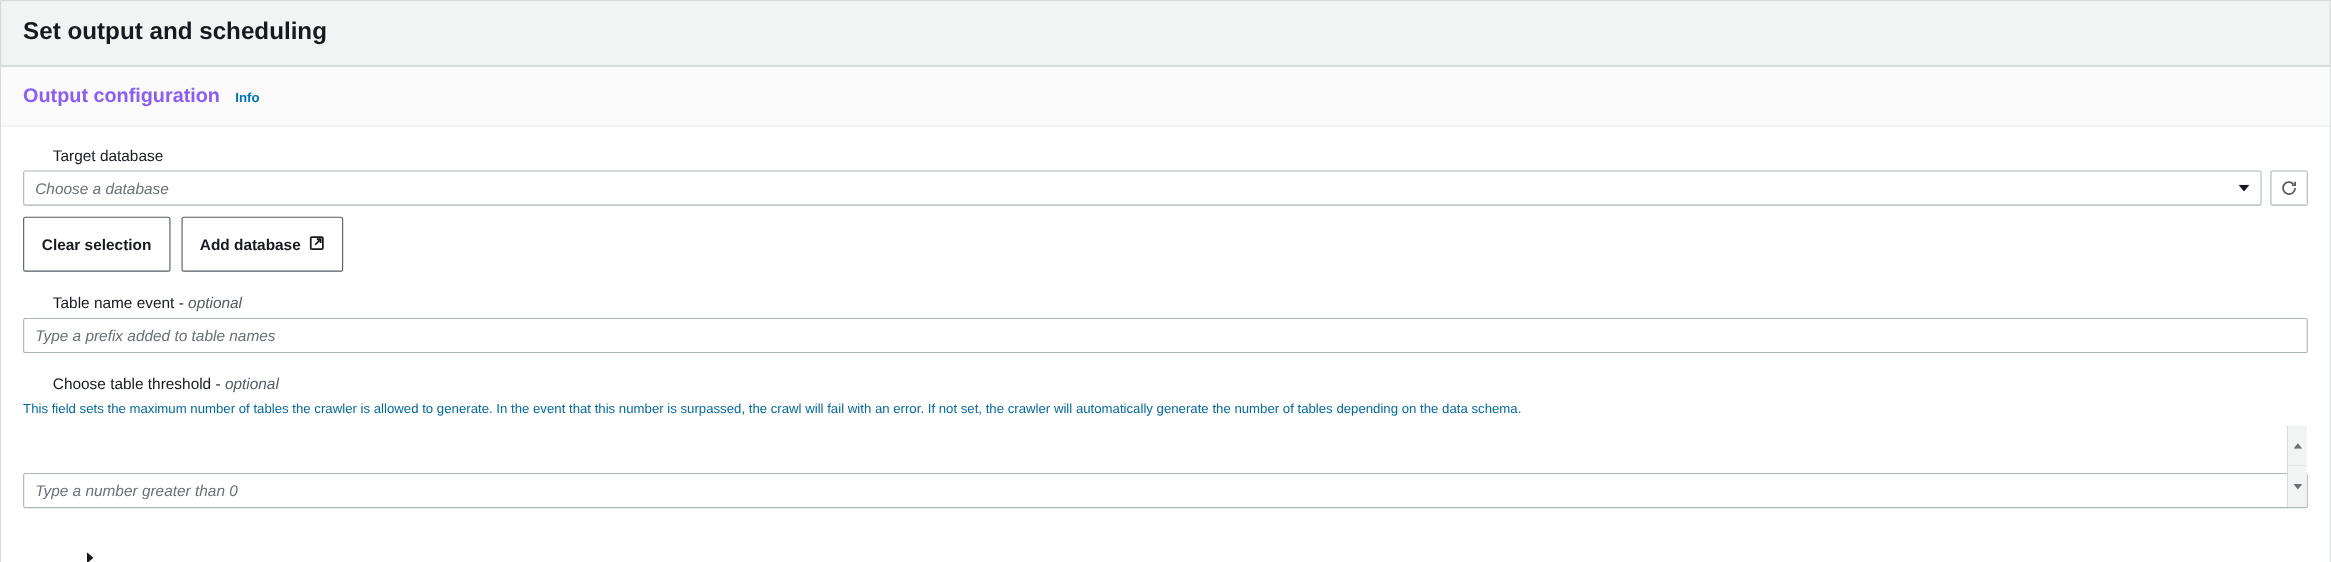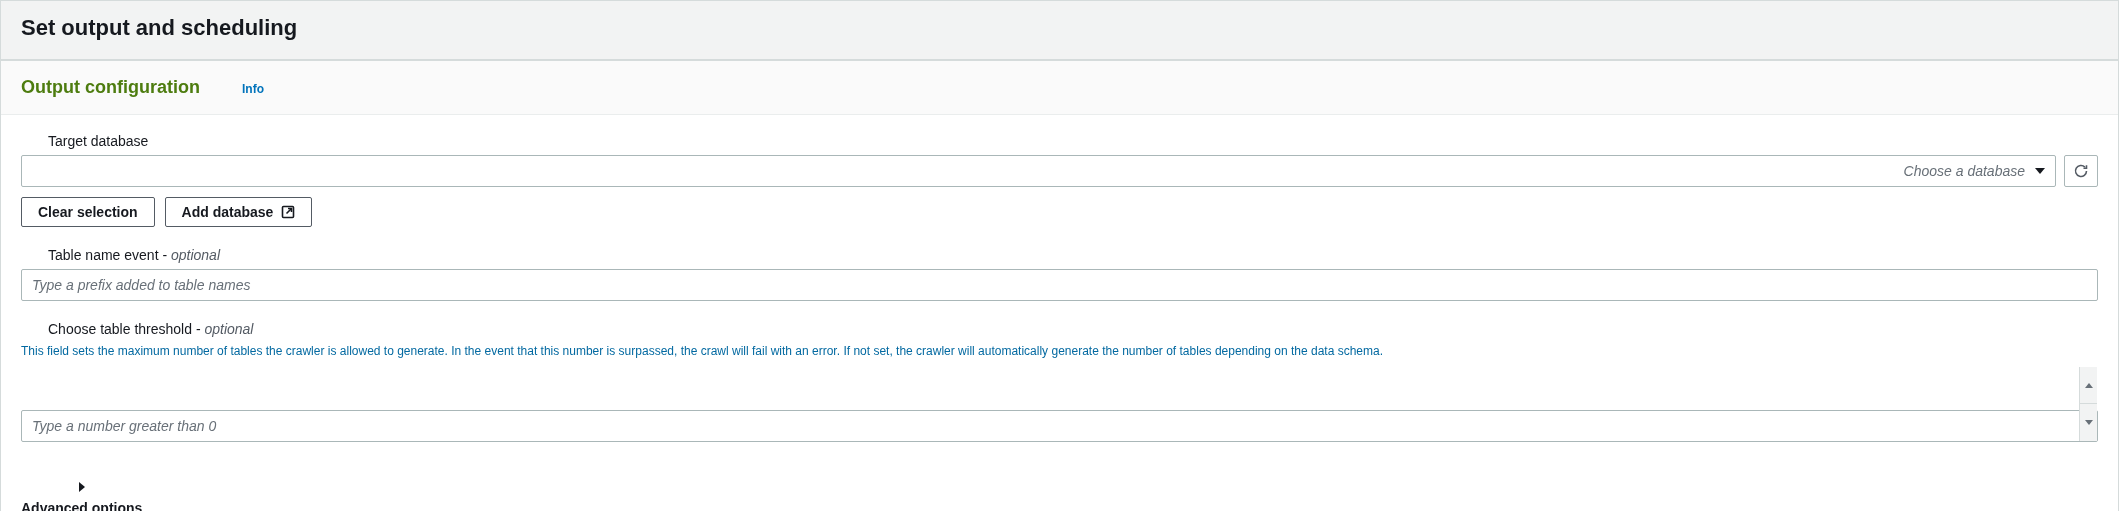--- a/index.html
+++ b/index.html
@@ -30,28 +30,27 @@
     background: #fafafa;
     border-bottom: 1px solid #eaeded;
     padding: 16px 20px;
     display: flex;
     align-items: baseline;
     gap: 14px;
   }
   .panel-title {
     font-size: 18px;
     font-weight: 700;
-    color: #4d7c0f;
+    color: #8b5cf6;
   }
   .info-link {
     font-size: 12px;
     color: #0073bb;
     font-weight: 600;
     cursor: pointer;
-    margin-left: 28px;
   }
   .panel-body {
     padding: 18px 20px 22px 20px;
   }
   .field-block { margin-bottom: 20px; }
   .field-label {
     font-size: 14px;
     color: #16191f;
     margin-bottom: 6px;
     margin-left: 27px;
@@ -75,21 +74,20 @@
     flex: 1;
     border: 1px solid #aab7b8;
     border-radius: 2px;
     height: 32px;
     padding: 0 30px 0 10px;
     display: flex;
     align-items: center;
     position: relative;
     background: #ffffff;
     cursor: pointer;
-    justify-content: flex-end;
   }
   .select-like .placeholder {
     color: #687078;
     font-style: italic;
     font-size: 14px;
   }
   .select-caret {
     position: absolute;
     right: 10px;
     top: 50%;
@@ -108,27 +106,27 @@
   }
   .btn-row {
     margin-top: 10px;
     display: flex;
     gap: 10px;
   }
   .btn {
     border: 1px solid #545b64;
     border-radius: 2px;
     background: #ffffff;
-    padding: 6px 16px;
+    padding: 16px 16px;
     font-size: 14px;
     font-weight: 700;
     color: #16191f;
     cursor: pointer;
     display: inline-flex;
-    align-items: center;
+    align-items: flex-start;
     gap: 8px;
   }
   .text-input {
     width: 100%;
     height: 32px;
     border: 1px solid #aab7b8;
     border-radius: 2px;
     padding: 0 10px;
     font-size: 14px;
     font-family: inherit;

